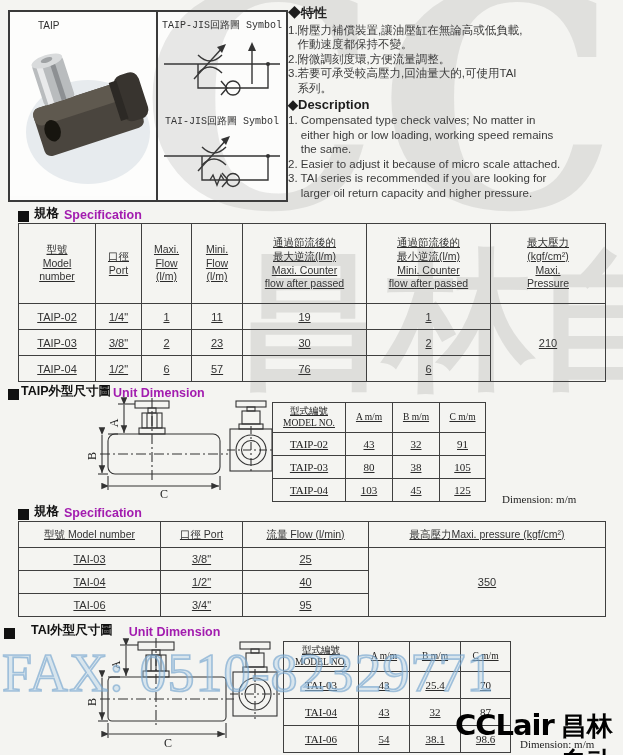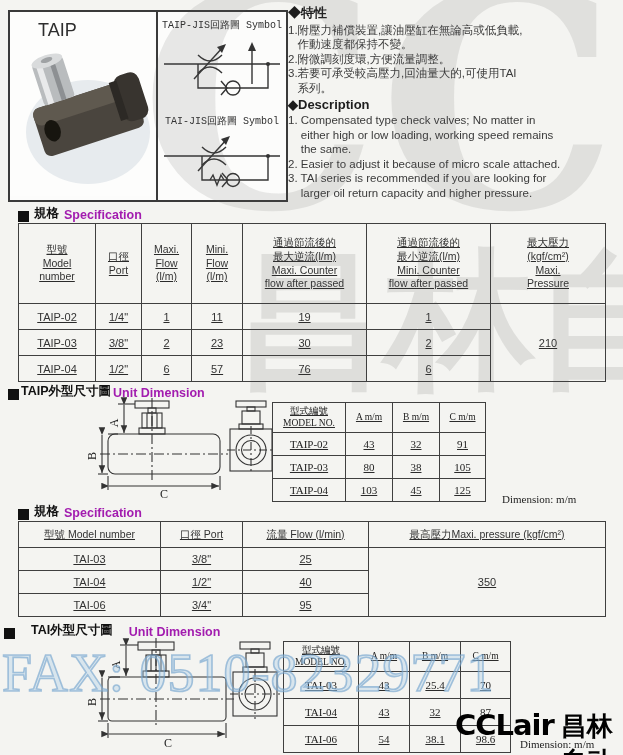--- a/index.html
+++ b/index.html
@@ -5,21 +5,21 @@
   html,body{margin:0;padding:0;}
   .page{position:relative;width:623px;height:755px;overflow:hidden;
         background:#f4f4f1;font-family:"Liberation Sans",sans-serif;color:#2b2b2b;}
   .abs{position:absolute;}
 
   
   .panel{left:8px;top:10px;width:276px;height:188px;border:2px solid #3a3a3a;
          background:#fcfcfb;display:flex;z-index:1;}
   .panel-left{width:146px;border-right:2px solid #3a3a3a;position:relative;}
   .panel-right{flex:1;position:relative;text-align:center;font-family:Liberation Mono, monospace;}
-  .product-label{position:absolute;left:28px;top:8px;font-size:18px;color:#2e2e2e;}
+  .product-label{position:absolute;left:28px;top:8px;font-size:10px;color:#2e2e2e;}
   .sym-label{position:absolute;width:100%;font-size:10px;color:#2e2e2e;}
 
   
   .rightcol{left:288px;top:2px;width:294px;z-index:1;}
   .blk-title{font-size:13px;font-weight:bold;color:#1d1d1d;margin:2px 0 1px 0;}
   .blk-item{font-size:11.5px;line-height:1.26;white-space:pre-wrap;color:#3a3a3a;}
 
   
   .sec-h{display:flex;align-items:flex-end;gap:5px;z-index:1;}
   .sq{width:11px;height:11px;background:#111;display:inline-block;}

